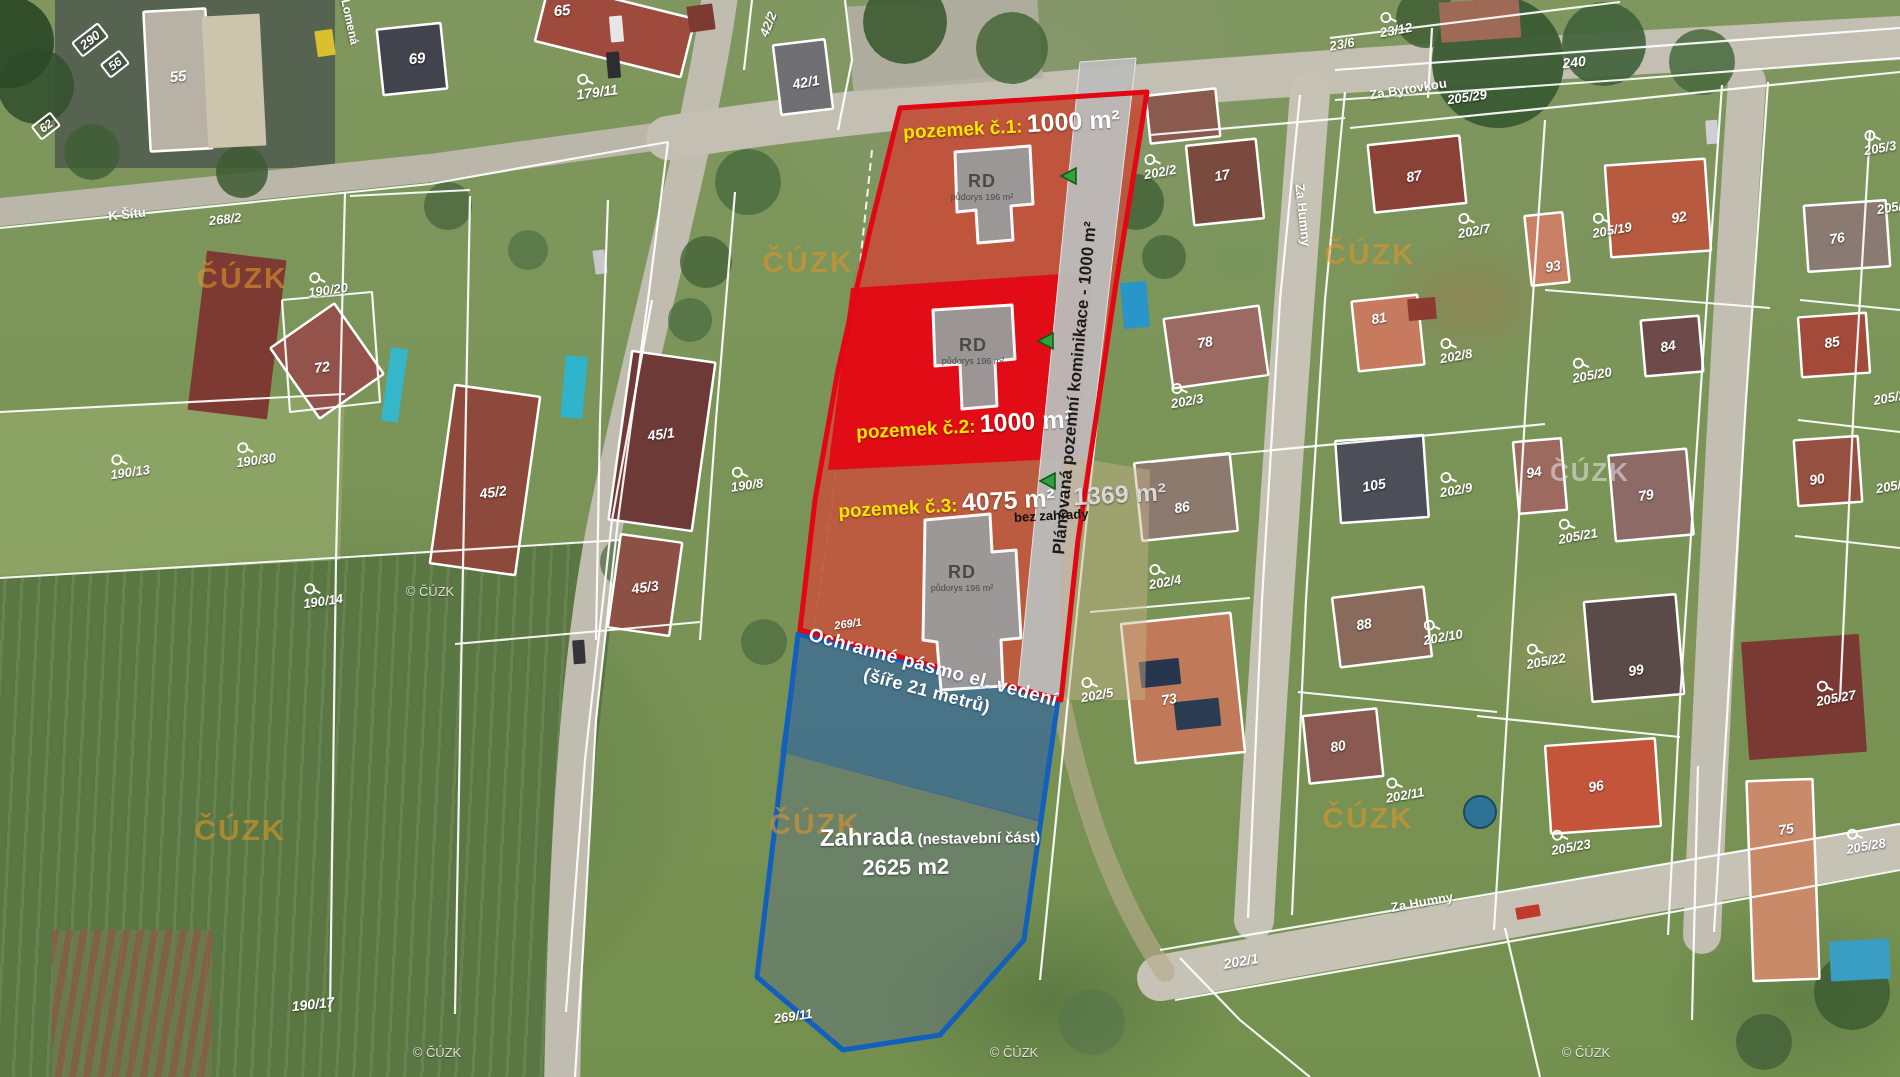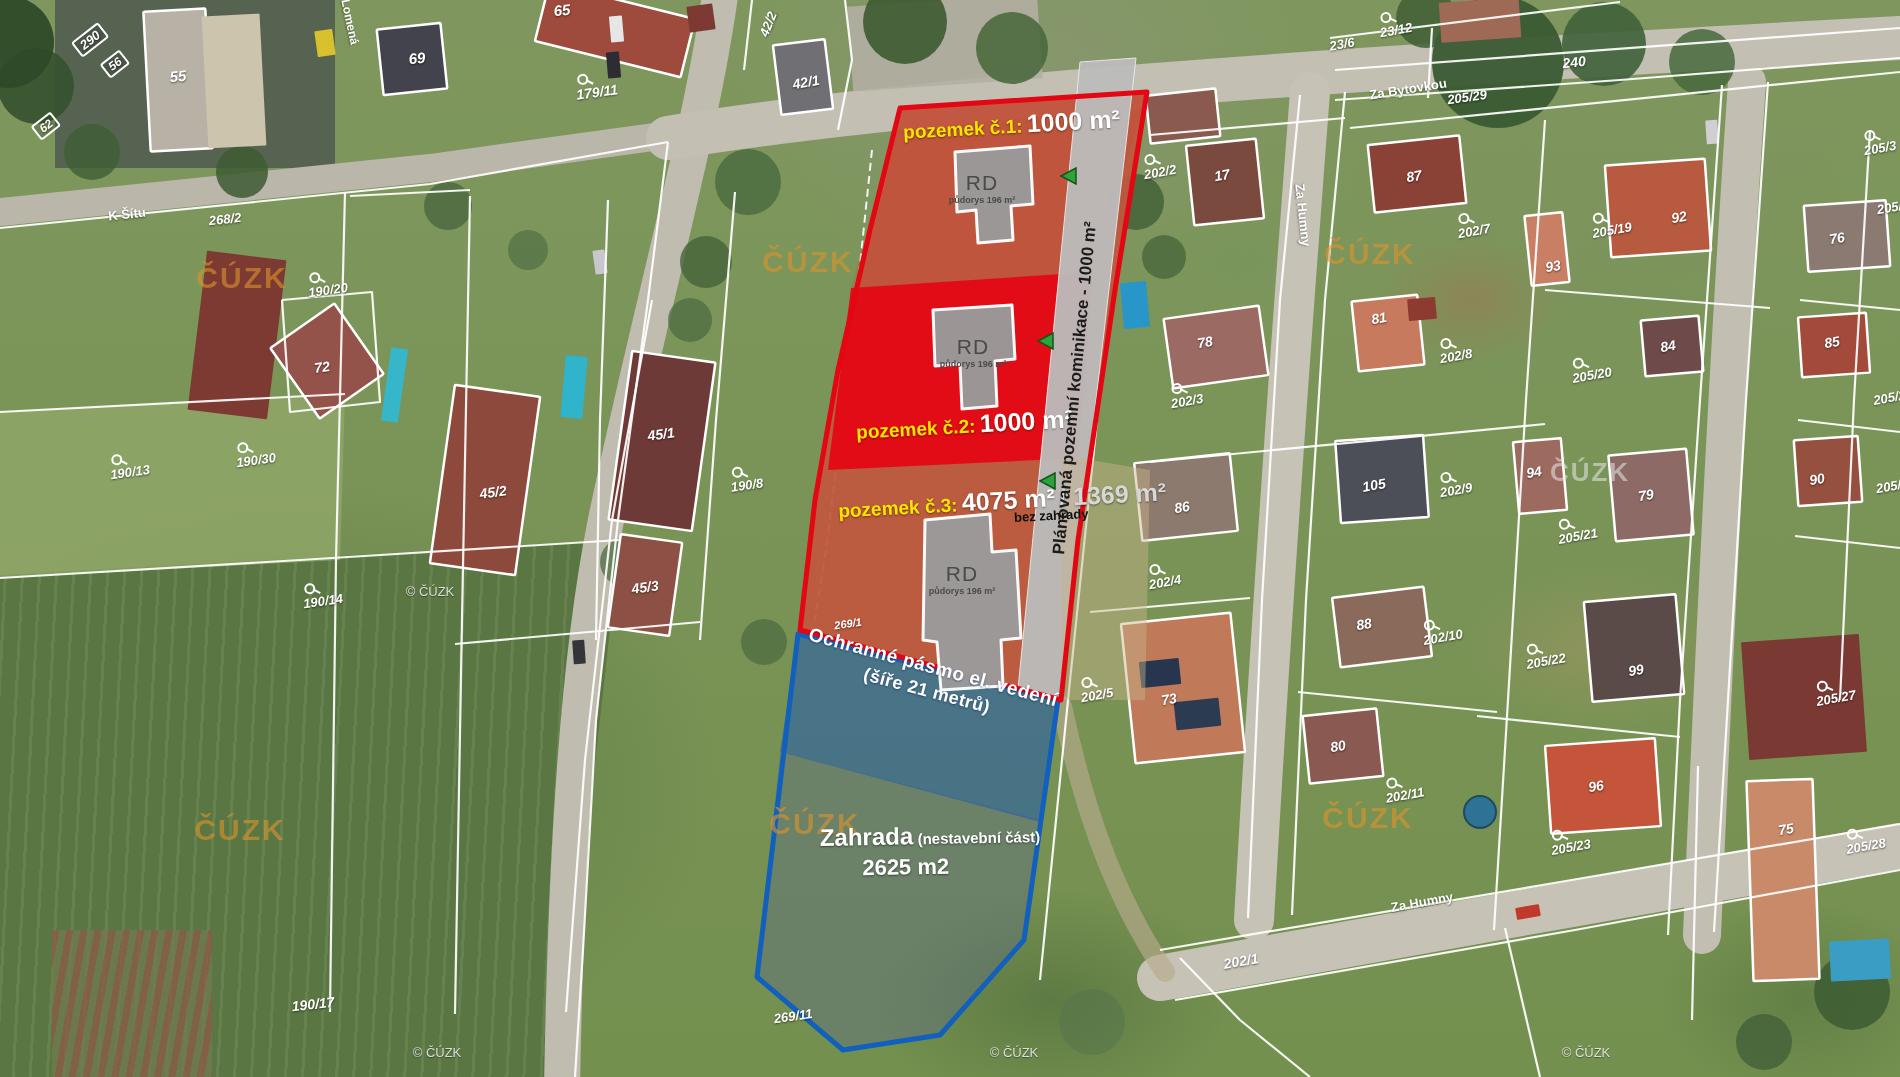--- a/index.html
+++ b/index.html
@@ -48,22 +48,22 @@
     color:#1b1b1b;font-size:17px;font-weight:bold;white-space:nowrap;
     transform:rotate(-84.5deg);transform-origin:center;}
   .prot-label{position:absolute;left:795px;top:655px;width:270px;text-align:center;
     color:#fff;font-weight:bold;font-size:19px;line-height:1.3;letter-spacing:.4px;
     transform:rotate(15deg);text-shadow:0 1px 2px rgba(0,30,80,.5);}
   .garden-label{position:absolute;left:820px;top:822px;color:#fff;text-shadow:0 1px 2px rgba(0,0,0,.5);transform:rotate(-1deg);}
   .garden-label .g1{font-size:24px;font-weight:bold;}
   .garden-label .g2{font-size:15px;font-weight:bold;}
   .garden-label .g3{font-size:22px;font-weight:bold;margin-top:4px;margin-left:42px;}
   .rd-label{position:absolute;text-align:center;color:#4a4a4a;transform:translate(-50%,0);line-height:1;}
-  .rd-label .r1{font-size:21px;font-weight:normal;letter-spacing:1px;}
-  .rd-label .r2{font-size:9px;font-weight:bold;margin-top:3px;}
+  .rd-label .r1{font-size:18px;font-weight:bold;letter-spacing:1px;}
+  .rd-label .r2{font-size:9px;font-weight:normal;margin-top:3px;}
 </style>
 </head>
 <body>
 
 <div id="stage">
   <div class="layer base"></div>
   <div class="darktl"></div>
   <div class="layer patches"></div>
   <div class="fieldbig"></div>
   <div class="meadow"></div>

